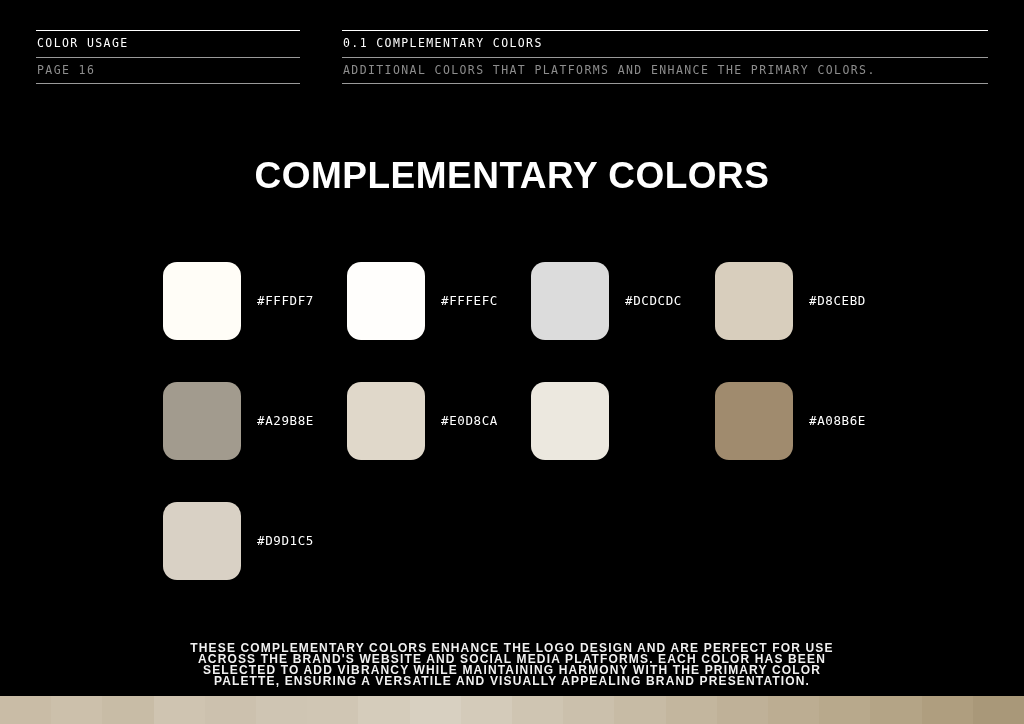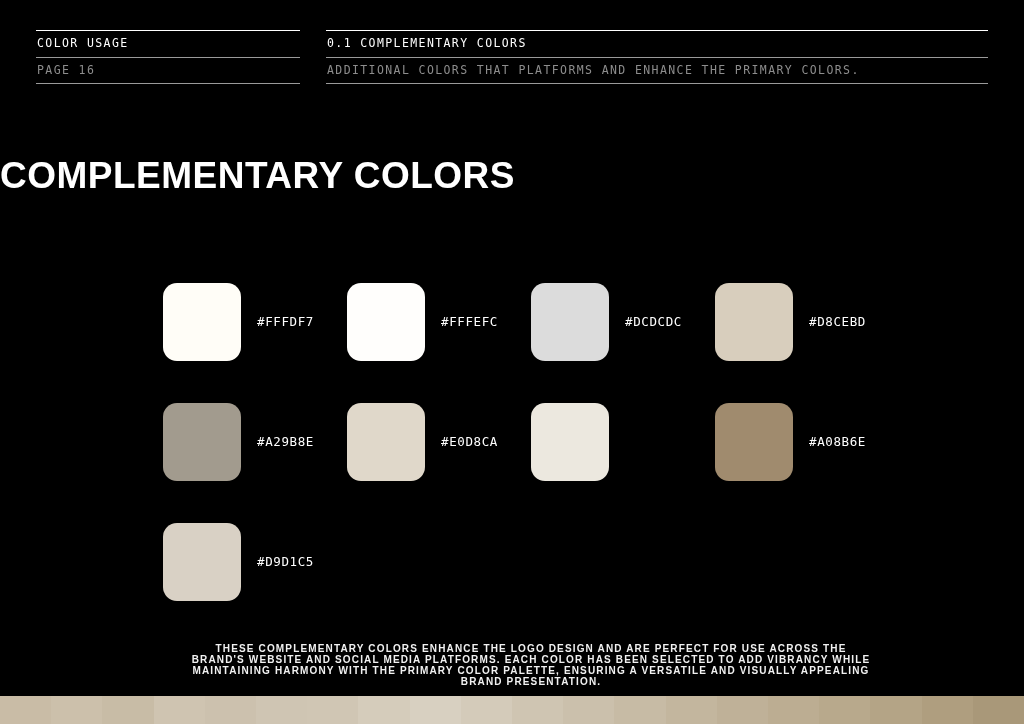--- a/index.html
+++ b/index.html
@@ -22,21 +22,21 @@
     background: #000000;
   }
 
   
   .header {
     position: absolute;
     left: 36px;
     top: 30px;
     width: 952px;
     display: flex;
-    gap: 26px;
+    gap: 42px;
   }
   .header-col-left  { width: 264px; flex: 0 0 264px; }
   .header-col-right { flex: 1 1 auto; }
 
   .rule {
     height: 1px;
     width: 100%;
     background: #ffffff;
     opacity: 1;
   }
@@ -52,40 +52,41 @@
   }
   .hdr-line.primary  { color: #ffffff; }
   .hdr-line.secondary{ color: #8d8d8d; }
 
   
   .title {
     position: absolute;
     top: 155px;
     left: 0;
     width: 100%;
+    text-align: center;
     color: #ffffff;
     font-family: "Liberation Sans", sans-serif;
     font-weight: bold;
     font-size: 37px;
     letter-spacing: 0.5px;
   }
 
   
   .grid {
     position: absolute;
     left: 163px;
     top: 262px;
     width: 720px;
     display: grid;
     grid-template-columns: repeat(4, 184px);
     grid-auto-rows: 120px;
   }
   .swatch-cell {
     display: flex;
-    align-items: center;
+    align-items: flex-start;
     gap: 16px;
   }
   .swatch {
     width: 78px;
     height: 78px;
     border-radius: 14px;
     flex: 0 0 78px;
   }
   .swatch-label {
     color: #ffffff;
@@ -100,24 +101,23 @@
   .footer {
     position: absolute;
     left: 50%;
     transform: translateX(-50%);
     top: 643px;
     width: 680px;
     text-align: center;
     color: #f1f1f1;
     font-family: "Liberation Sans", sans-serif;
     font-weight: bold;
-    font-size: 10px;
+    font-size: 12px;
     letter-spacing: 1.15px;
     line-height: 11px;
-    margin-left: 19px;
   }
 
   
   .bottom-band {
     position: absolute;
     left: 0;
     bottom: 0;
     width: 1024px;
     height: 28px;
     display: flex;

